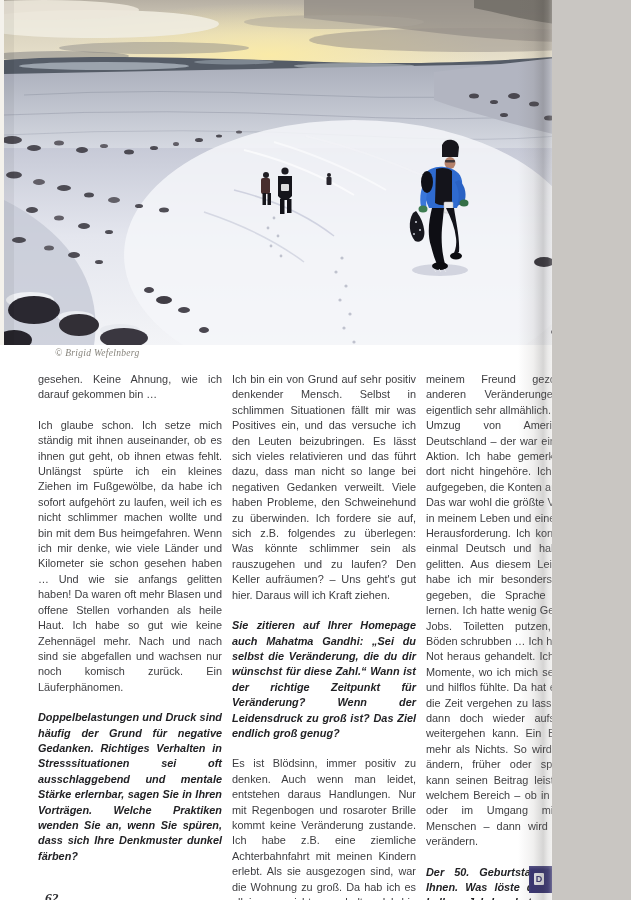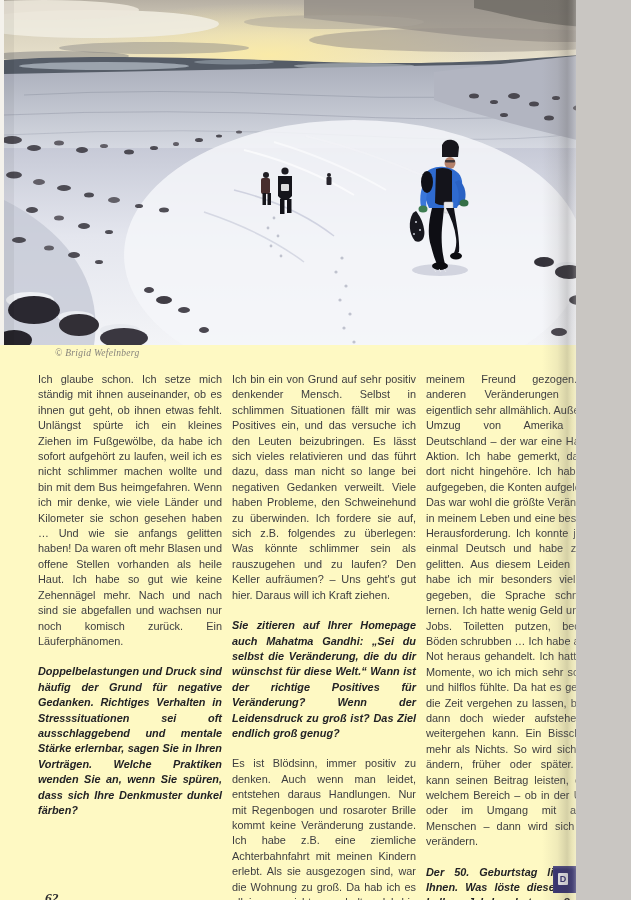--- a/index.html
+++ b/index.html
@@ -1,17 +1,17 @@
 <!DOCTYPE html>
 <html lang="de"><head>
 <meta charset="utf-8">
 <style>
   html,body{margin:0;padding:0;}
   body{width:631px;height:900px;background:#c9c6c2;font-family:"Liberation Sans",sans-serif;}
-  #page{position:relative;width:552px;height:900px;background:#fef9c3;overflow:hidden;padding-left:24px;}
+  #page{position:relative;width:552px;height:900px;background:#ffffff;overflow:hidden;}
 
   
   .photo-wrap{position:absolute;left:4px;top:0;width:613px;height:345px;overflow:hidden;}
   .photo-wrap svg{display:block;width:100%;height:100%;}
   .left-edge-strip{position:absolute;left:0;top:0;width:4px;height:345px;background:#f4f2ec;}
 
   
   .right-shade{position:absolute;right:0;top:0;width:34px;height:900px;pointer-events:none;
     background:linear-gradient(to right,rgba(0,0,0,0) 0%,rgba(110,104,98,0.10) 45%,
       rgba(82,78,74,0.24) 74%,rgba(140,136,132,0.18) 88%,rgba(215,212,208,0.30) 100%);}
@@ -234,26 +234,27 @@
       <rect x="588" y="0" width="25" height="345" fill="url(#edgeShade)" opacity="0.5"></rect>
       <rect x="0" y="0" width="10" height="345" fill="#000000" opacity="0.05"></rect>
     </svg>
   </div>
   <div class="left-edge-strip"></div>
 
   <div class="credit">© Brigid Wefelnberg</div>
 
   <div class="columns">
     <div class="col">
+      <p>gesehen. Keine Ahnung, wie ich darauf gekommen bin …</p>
       <p>Ich glaube schon. Ich setze mich ständig mit ihnen auseinander, ob es ihnen gut geht, ob ihnen etwas fehlt. Unlängst spürte ich ein kleines Ziehen im Fußgewölbe, da habe ich sofort aufgehört zu laufen, weil ich es nicht schlimmer machen wollte und bin mit dem Bus heimgefahren. Wenn ich mir denke, wie viele Länder und Kilometer sie schon gesehen haben … Und wie sie anfangs gelitten haben! Da waren oft mehr Blasen und offene Stellen vorhanden als heile Haut. Ich habe so gut wie keine Zehennägel mehr. Nach und nach sind sie abgefallen und wachsen nur noch komisch zurück. Ein Läuferphänomen.</p>
       <p class="question">Doppelbelastungen und Druck sind häufig der Grund für negative Gedanken. Richtiges Verhalten in Stresssituationen sei oft ausschlaggebend und mentale Stärke erlernbar, sagen Sie in Ihren Vorträgen. Welche Praktiken wenden Sie an, wenn Sie spüren, dass sich Ihre Denkmuster dunkel färben?</p>
     </div>
     <div class="col">
       <p>Ich bin ein von Grund auf sehr positiv denkender Mensch. Selbst in schlimmen Situationen fällt mir was Positives ein, und das versuche ich den Leuten beizubringen. Es lässt sich vieles relativieren und das führt dazu, dass man nicht so lange bei negativen Gedanken verweilt. Viele haben Probleme, den Schweinehund zu überwinden. Ich fordere sie auf, sich z.B. folgendes zu überlegen: Was könnte schlimmer sein als rauszugehen und zu laufen? Den Keller aufräumen? – Uns geht's gut hier. Daraus will ich Kraft ziehen.</p>
-      <p class="question">Sie zitieren auf Ihrer Homepage auch Mahatma Gandhi: „Sei du selbst die Veränderung, die du dir wünschst für diese Welt.“ Wann ist der richtige Positives für Veränderung? Wenn der Leidensdruck zu groß ist? Das Ziel endlich groß genug?</p>
+      <p class="question">Sie zitieren auf Ihrer Homepage auch Mahatma Gandhi: „Sei du selbst die Veränderung, die du dir wünschst für diese Zahl.“ Wann ist der richtige Zeitpunkt für Veränderung? Wenn der Leidensdruck zu groß ist? Das Ziel endlich groß genug?</p>
       <p>Es ist Blödsinn, immer positiv zu denken. Auch wenn man leidet, entstehen daraus Handlungen. Nur mit Regenbogen und rosaroter Brille kommt keine Veränderung zustande. Ich habe z.B. eine ziemliche Achterbahnfahrt mit meinen Kindern erlebt. Als sie ausgezogen sind, war die Wohnung zu groß. Da hab ich es alleine gar nicht ausgehalten. Ich bin jetzt zu</p>
     </div>
     <div class="col">
       <p>meinem Freund gezogen. Die anderen Veränderungen kamen eigentlich sehr allmählich. Außer mein Umzug von Amerika nach Deutschland – der war eine Hauruck-Aktion. Ich habe gemerkt, dass ich dort nicht hingehöre. Ich habe alles aufgegeben, die Konten aufgelöst etc. Das war wohl die größte Veränderung in meinem Leben und eine besondere Herausforderung. Ich konnte ja nicht einmal Deutsch und habe ziemlich gelitten. Aus diesem Leiden heraus habe ich mir besonders viel Mühe gegeben, die Sprache schnell zu lernen. Ich hatte wenig Geld und viele Jobs. Toiletten putzen, bedienen, Böden schrubben … Ich habe aus der Not heraus gehandelt. Ich hatte auch Momente, wo ich mich sehr schwach und hilflos fühlte. Da hat es geholfen, die Zeit vergehen zu lassen, bis man dann doch wieder aufstehen und weitergehen kann. Ein Bisschen ist mehr als Nichts. So wird sich etwas ändern, früher oder später. Jeder kann seinen Beitrag leisten, egal in welchem Bereich – ob in der Umwelt oder im Umgang mit anderen Menschen – dann wird sich etwas verändern.</p>
       <p class="question">Der 50. Geburtstag liegt hinter Ihnen. Was löste diese Zahl des halben Jahrhunderts aus? Haben Sie je eine Erfahrung mit der „Midlife-Crisis“ gemacht?</p>
     </div>
   </div>
 
   <div class="page-num">62</div>
 

